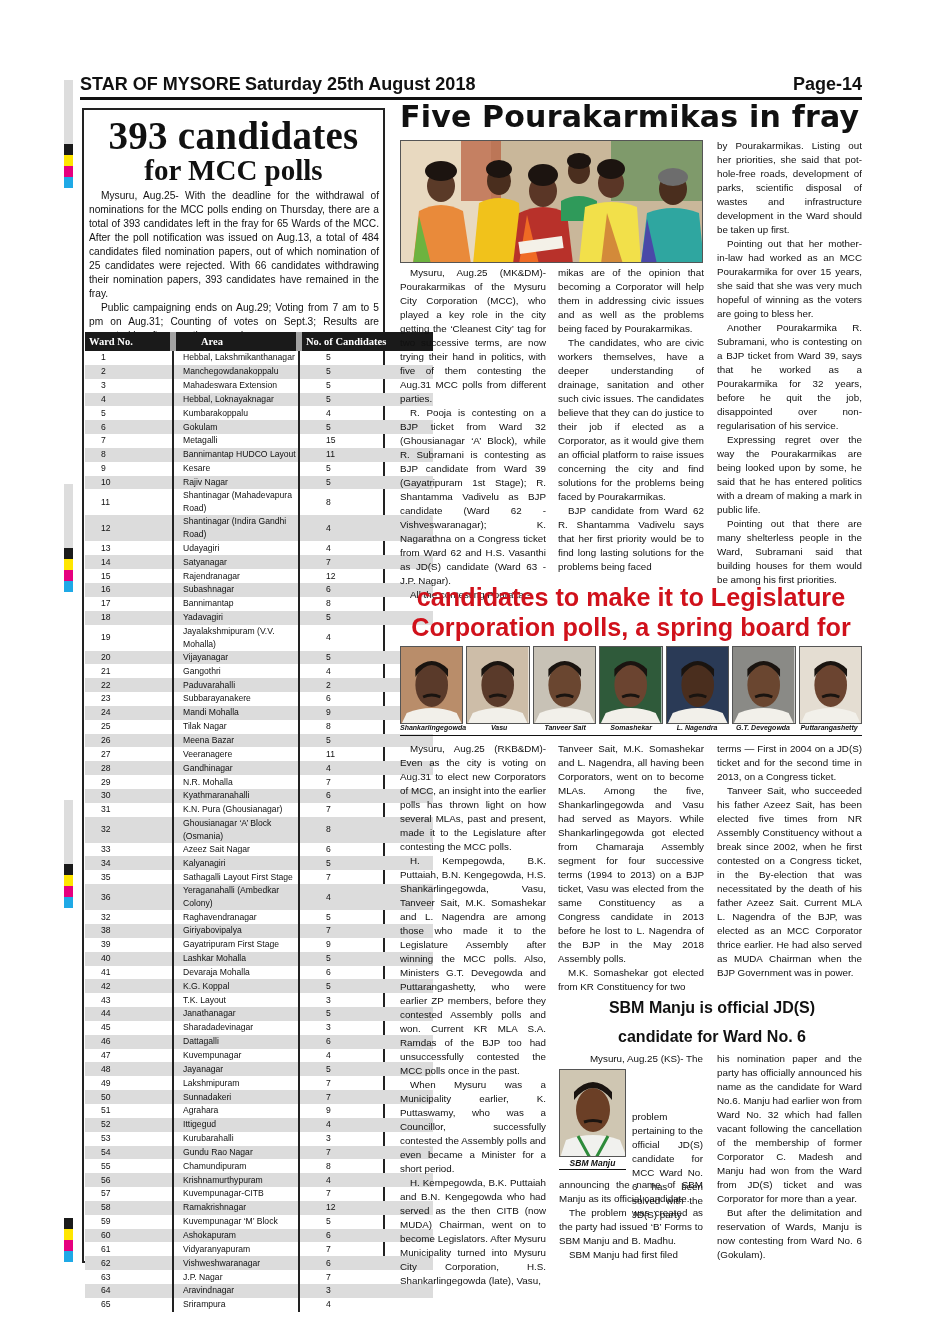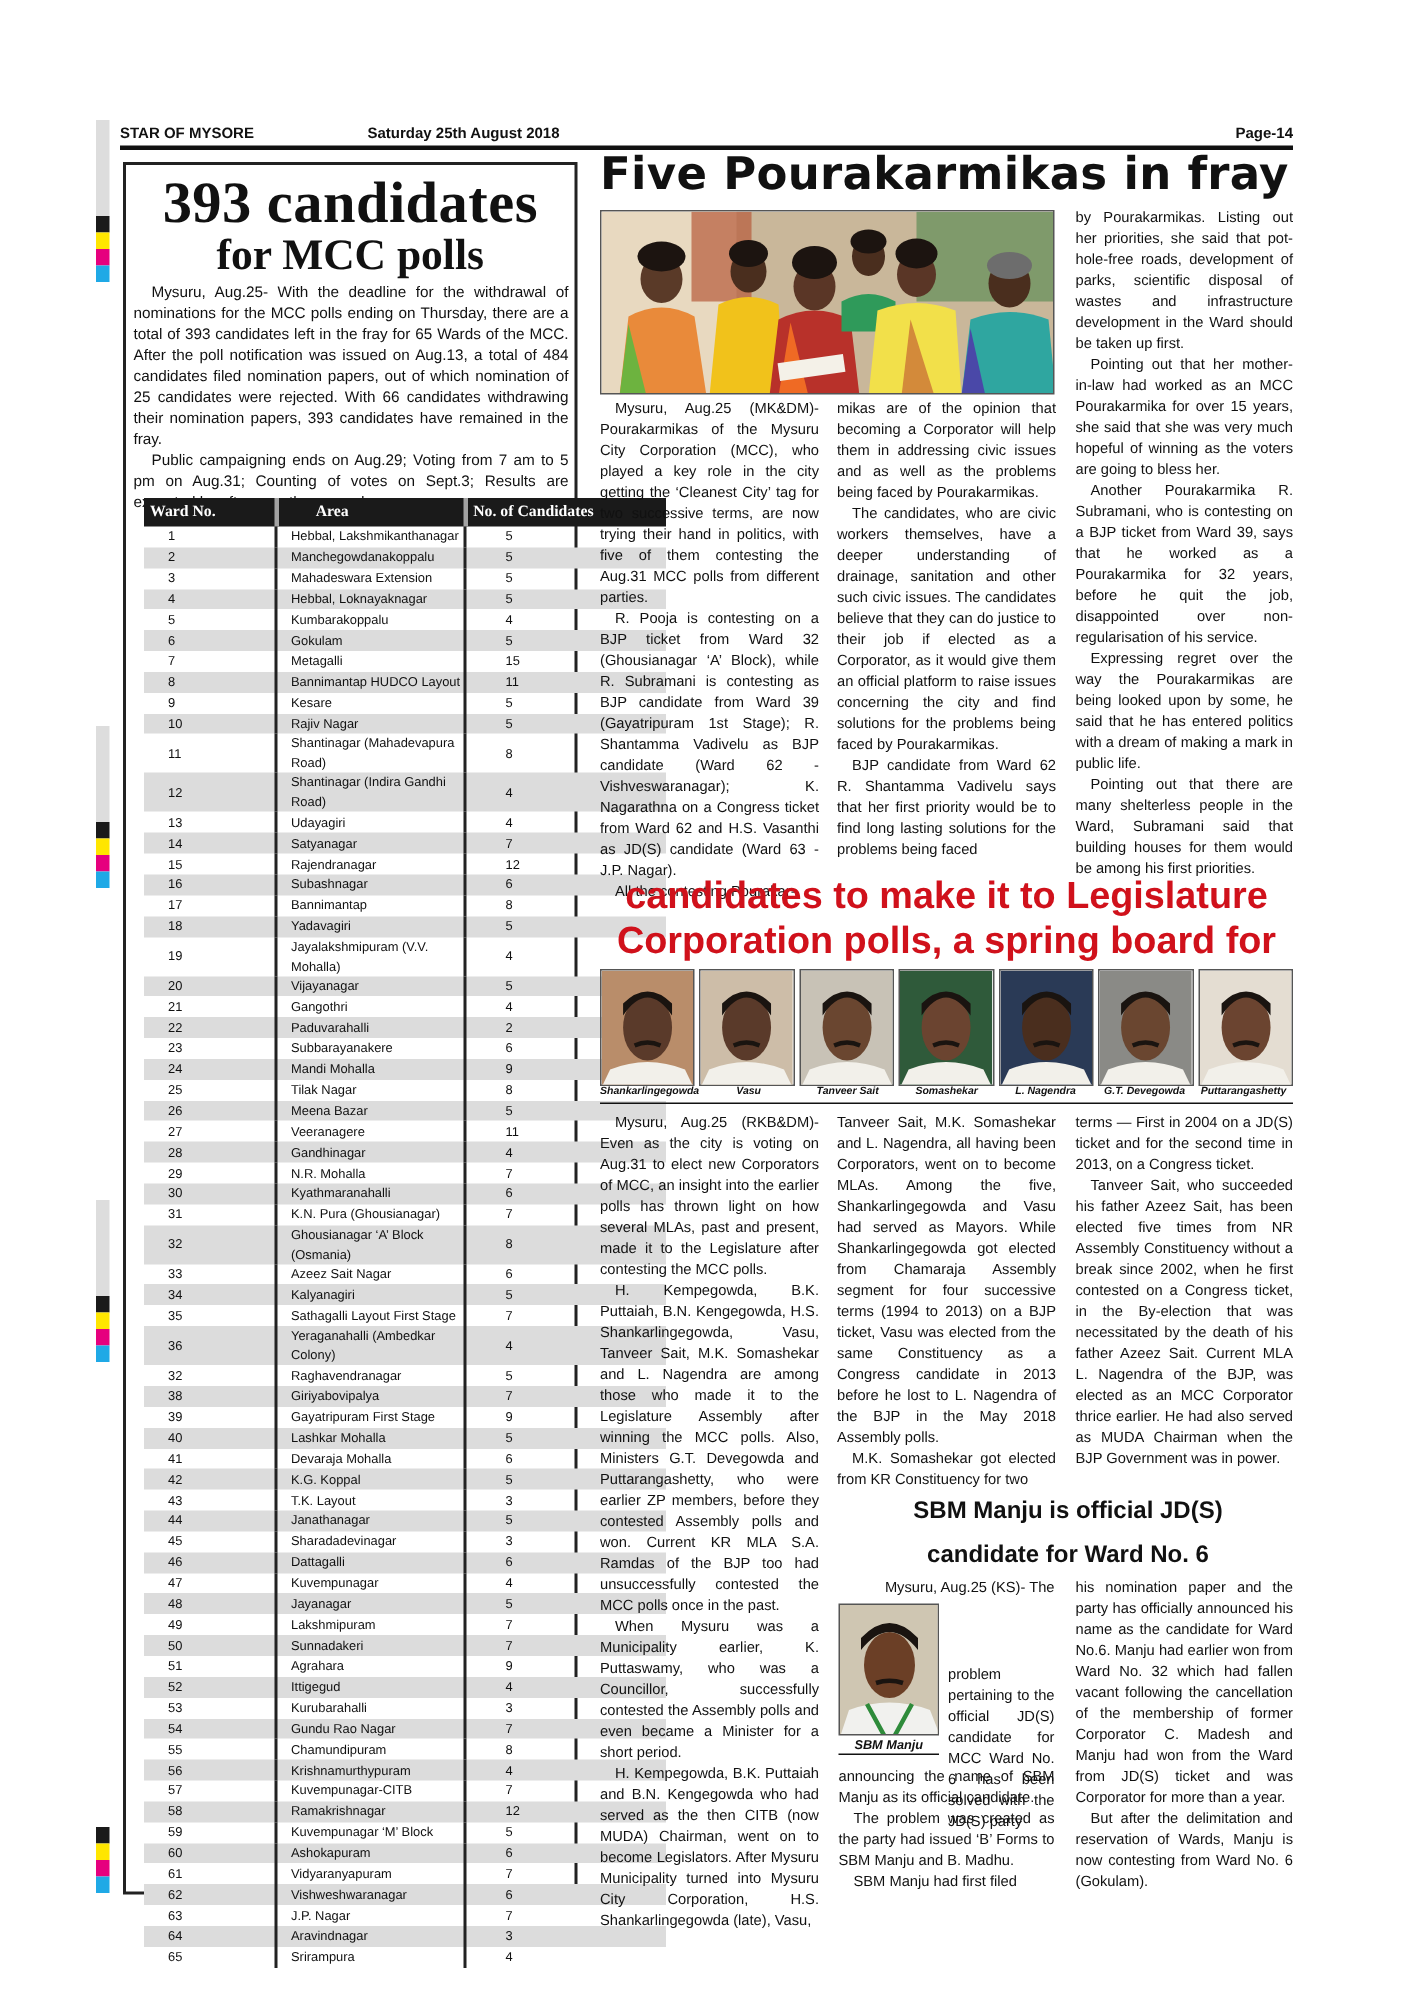--- a/index.html
+++ b/index.html
@@ -4,31 +4,31 @@
 <style>
 *{box-sizing:border-box;margin:0;padding:0}
 html,body{width:945px;height:1337px;background:#fff;overflow:hidden}
 body{position:relative;font-family:"Liberation Sans",sans-serif;color:#111}
 .regbar{position:absolute;left:64px;width:9px}
 .reg-grey{background:#ddd}
 .reg-k{background:#1a1a1a;height:11px}
 .reg-y{background:#ffe600;height:11px}
 .reg-m{background:#e6007e;height:11px}
 .reg-c{background:#1fa9e6;height:11px}
-.masthead{position:absolute;left:80px;top:80px;width:782px;height:20px;border-bottom:3px solid #111;display:flex;align-items:flex-end;justify-content:space-between;padding-bottom:2px;font-weight:bold;font-size:10px}
+.masthead{position:absolute;left:80px;top:80px;width:782px;height:20px;border-bottom:3px solid #111;display:flex;align-items:flex-end;justify-content:space-between;padding-bottom:2px;font-weight:bold;font-size:18px}
 .masthead .date{position:absolute;left:165px;bottom:2px}
 
 .leftbox{position:absolute;left:82px;top:108px;width:303px;height:1155px;border:2px solid #222}
 .lb-title{font-family:"Liberation Serif",serif;font-weight:bold;text-align:center;line-height:1}
 .lb-t1{font-size:39px;margin-top:6px;letter-spacing:0.3px}
 .lb-t2{font-size:29px;margin-top:1px}
 .lb-text{font-size:10.2px;line-height:14px;text-align:justify;padding:0 4px 0 5px;margin-top:4px}
 .lb-text p{text-indent:12px}
-table.wards{position:absolute;left:12px;top:222px;width:348px;border-collapse:collapse;font-size:8.6px}
-table.wards th{background:#1a1a1a;color:#fff;font-family:"Liberation Serif",serif;font-weight:bold;font-size:10.5px;height:19px;border-left:3px solid #a3a3a3;text-align:left}
+table.wards{position:absolute;left:1px;top:222px;width:348px;border-collapse:collapse;font-size:8.6px}
+table.wards th{background:#1a1a1a;color:#fff;font-family:"Liberation Serif",serif;font-weight:bold;font-size:10.5px;height:19px;border-left:6px solid #a3a3a3;text-align:left}
 table.wards th:first-child{border-left:none;padding-left:4px}
 table.wards th.area{padding-left:25px}
 table.wards th.num{padding-left:4px}
 table.wards td{height:13.85px;line-height:13px;padding:0}
 table.wards td.w{width:88px;padding-left:16px;border-right:2px solid #222}
 table.wards td.a{width:126px;padding-left:9px;border-right:2px solid #222}
 table.wards td.n{padding-left:26px}
 table.wards tr.alt td{background:#dcdcdc}
 table.wards tr.alt td.w{background:#dcdcdc}
 

